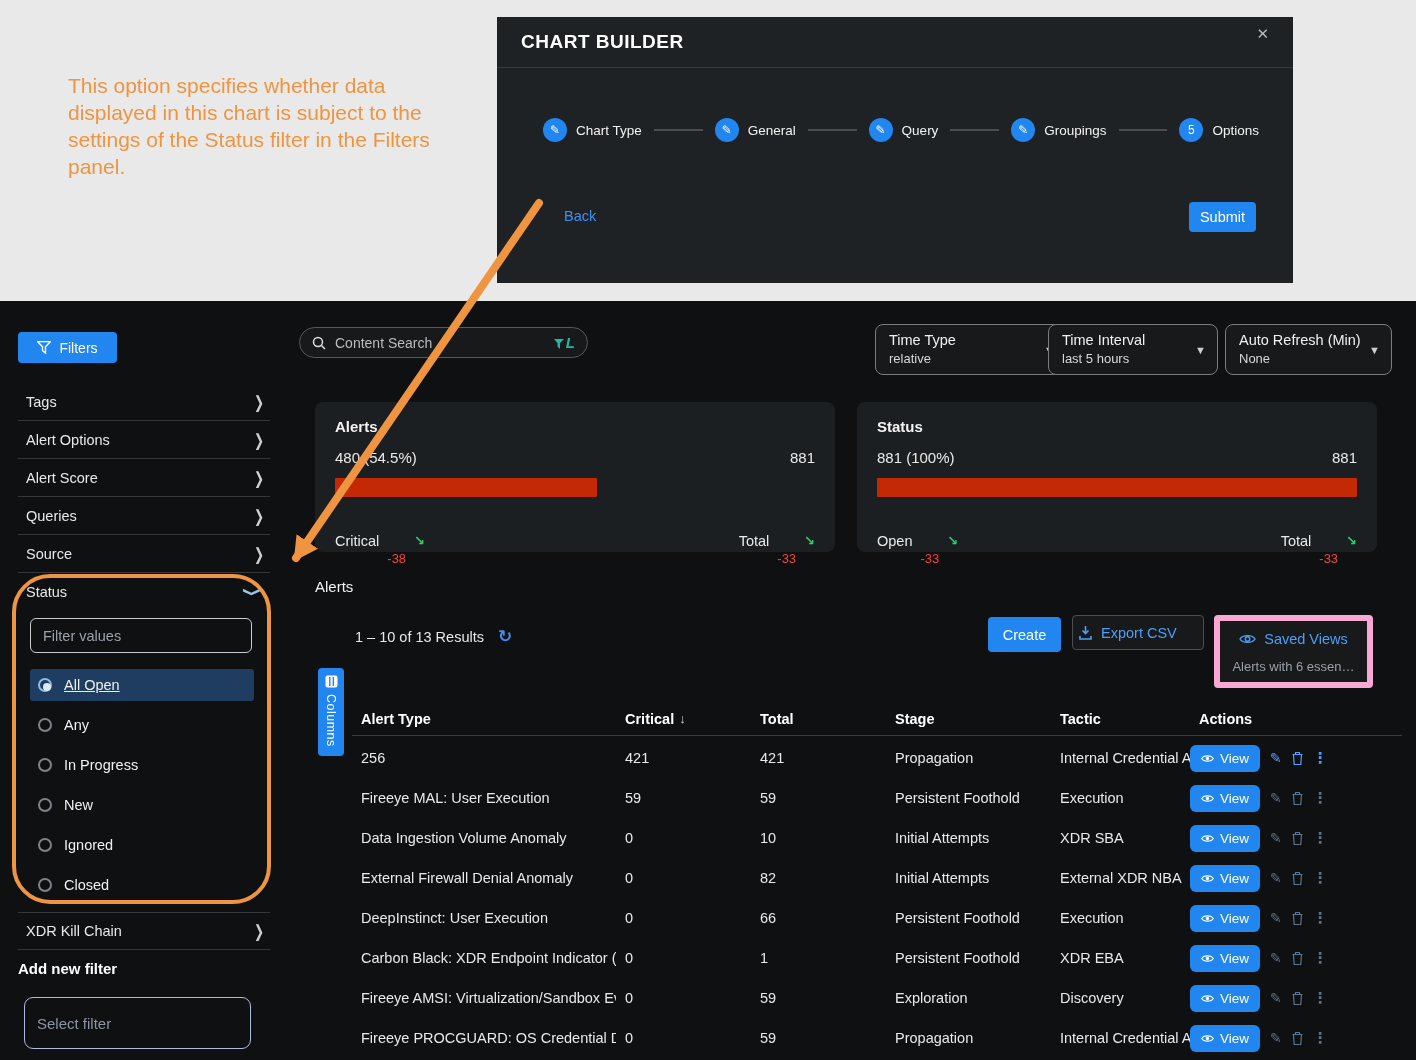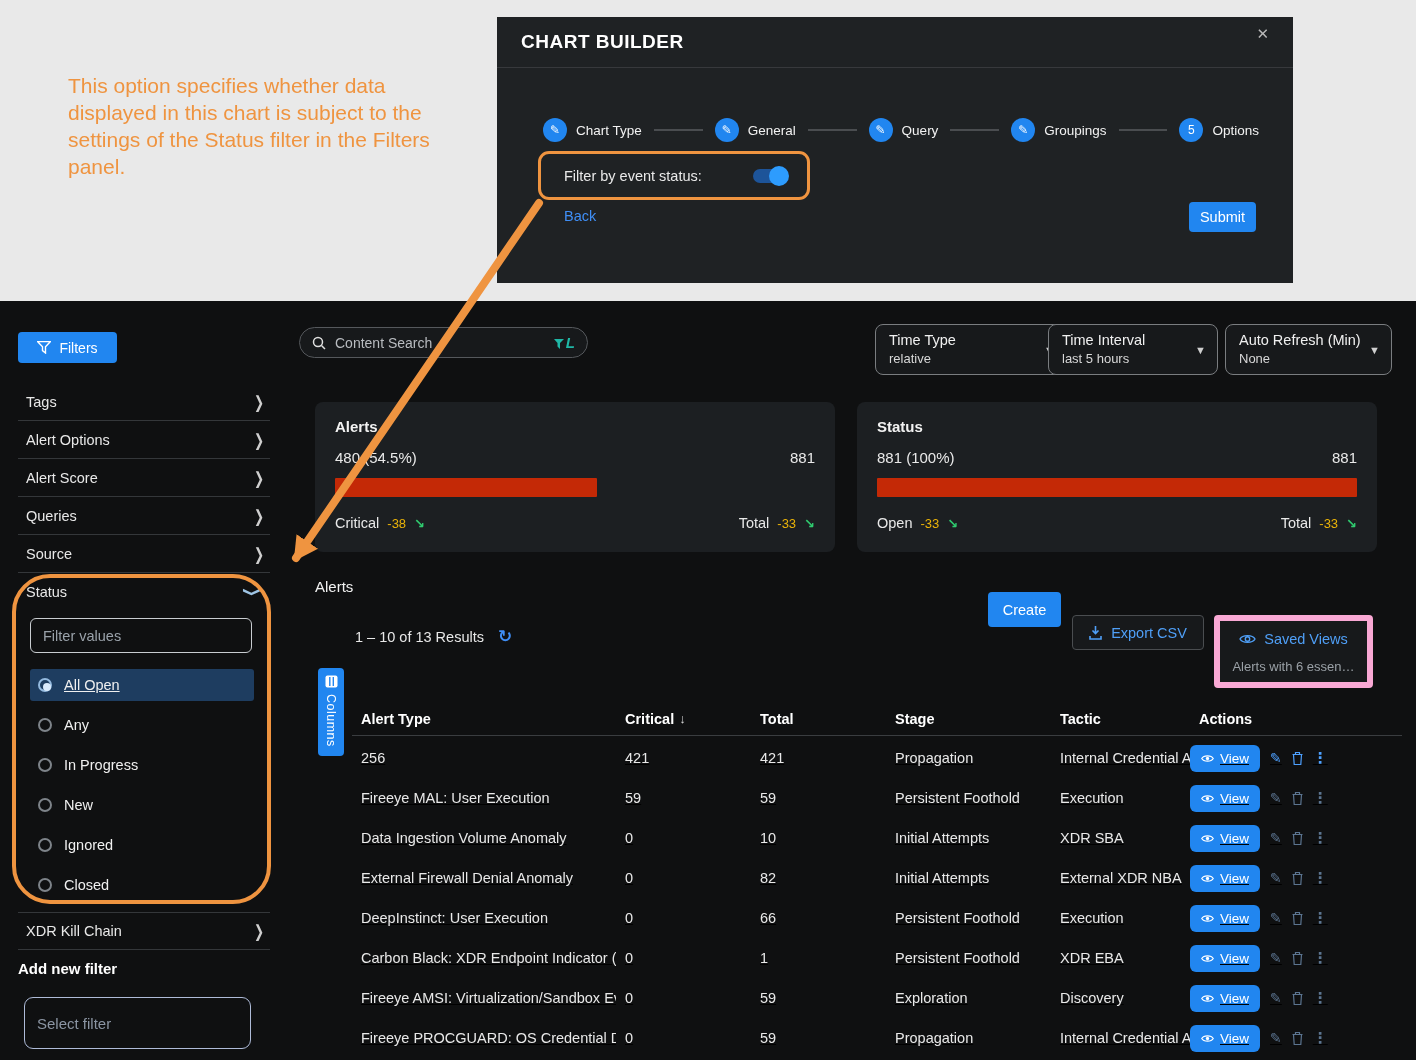--- a/index.html
+++ b/index.html
@@ -67,41 +67,41 @@
   
   .card{position:absolute;top:402px;width:520px;height:150px;background:#1c1f22;border-radius:8px;padding:16px 20px;}
   .card1{left:315px;} .card2{left:857px;}
   .card-title{color:#f2f2f2;font-size:15px;font-weight:600;}
   .card-values{display:flex;justify-content:space-between;color:#e9e9e9;font-size:15px;margin-top:14px;}
   .card-bar{margin-top:12px;height:19px;width:100%;}
   .card-bar-fill{height:100%;background:#c42906;border-radius:1px;}
   .card-footer{display:flex;justify-content:space-between;margin-top:18px;align-items:center;}
   .cf-group{display:flex;align-items:center;gap:8px;}
   .cf-label{color:#e9e9e9;font-size:14.5px;}
-  .cf-delta{color:#eab308;font-size:13px;}
+  .cf-delta{color:#ef4444;font-size:13px;margin-top:36px;}
   .trend{color:#2fcb6f;font-size:13px;font-weight:700;}
 
   
   .sec-title{position:absolute;left:315px;top:578px;color:#f2f2f2;font-size:15px;}
   .results{position:absolute;left:355px;top:626px;color:#e8e8e8;font-size:14.5px;display:flex;align-items:center;gap:14px;}
   .refresh{color:#3f8ef5;font-size:17px;font-weight:700;cursor:pointer;}
-  .create-btn{position:absolute;left:988px;top:592px;width:73px;height:35px;background:#2186f0;border:none;border-radius:4px;color:#fff;font-size:14.5px;cursor:pointer;}
-  .export-btn{position:absolute;left:1072px;top:615px;width:132px;height:35px;background:#17191b;border:1px solid #4a4d50;border-radius:4px;color:#4f9ff7;font-size:14.5px;display:flex;align-items:center;justify-content:center;gap:9px;cursor:pointer;}
+  .create-btn{position:absolute;left:988px;top:617px;width:73px;height:35px;background:#2186f0;border:none;border-radius:4px;color:#fff;font-size:14.5px;cursor:pointer;}
+  .export-btn{position:absolute;left:1072px;top:615px;width:132px;height:35px;background:#17191b;border:1px solid #4a4d50;border-radius:4px;color:#4f9ff7;font-size:14.5px;display:flex;align-items:center;justify-content:flex-start;gap:9px;cursor:pointer;}
   .saved-btn{position:absolute;left:1214px;top:615px;width:159px;height:73px;background:#17191b;border:6px solid #f9a8d4;border-radius:4px;padding-top:10px;text-align:center;cursor:pointer;}
   .saved-top{color:#4f9ff7;font-size:14.5px;display:flex;align-items:center;justify-content:center;gap:8px;}
   .saved-sub{color:#9aa0a6;font-size:13px;margin-top:12px;}
   .columns-btn{position:absolute;left:318px;top:668px;width:26px;height:88px;background:#2186f0;border:none;border-radius:4px;color:#fff;display:flex;flex-direction:column;align-items:center;padding-top:7px;gap:6px;cursor:pointer;}
   .columns-txt{writing-mode:vertical-rl;font-size:12.5px;letter-spacing:.5px;}
 
   
   .tgrid{display:grid;grid-template-columns:264px 135px 135px 165px 139px 1fr;align-items:center;}
   .thead{position:absolute;left:352px;top:702px;width:1050px;height:34px;border-bottom:1px solid #3a3d40;color:#fff;font-weight:700;font-size:14.5px;}
   .th{padding-left:9px;display:flex;align-items:center;gap:5px;cursor:pointer;}
   .sort-ic{font-size:13px;color:#d8d8d8;}
-  .tbody{position:absolute;left:352px;top:738px;width:1050px;text-decoration:underline;}
+  .tbody{position:absolute;left:352px;top:738px;width:1050px;}
   .trow{height:40px;color:#e9e9e9;font-size:14.5px;}
   .td{padding-left:9px;white-space:nowrap;overflow:hidden;}
   .td-actions{display:flex;align-items:center;gap:10px;}
   .view-btn{height:27px;padding:0 11px;background:#2186f0;border:none;border-radius:6px;color:#fff;font-size:13.5px;display:flex;align-items:center;gap:6px;cursor:pointer;}
   .act{cursor:pointer;display:inline-flex;align-items:center;}
   .pencil{font-size:14px;}
   .kebab{font-size:15px;font-weight:700;}
   .bright .act{color:#4da0ff;}
   .dimmed .act{color:#5b7490;}
 </style>
@@ -147,26 +147,20 @@
             </span>
           <span class="step-label">Groupings</span>
         </div>
         <div class="connector"></div>
         <div class="step">
           <span class="step-circle">5</span>
           <span class="step-label">Options</span>
         </div>
       </div>
 
-      <div class="toggle-box">
-        <span class="toggle-label">Filter by event status:</span>
-        <span class="toggle">
-            <span class="knob"></span>
-          </span>
-      </div>
 
       <span class="back-link">Back</span>
       <button class="submit-btn">Submit</button>
     </div>
   </div>
 
   <button class="filters-btn">
     <svg width="14" height="13" viewBox="0 0 14 13">
         <path d="M0.5,0.5 h13 l-5,5.2 v6.3 l-3,-2.4 v-3.9 z" fill="none" stroke="#fff" stroke-width="1.4"></path>
       </svg>

